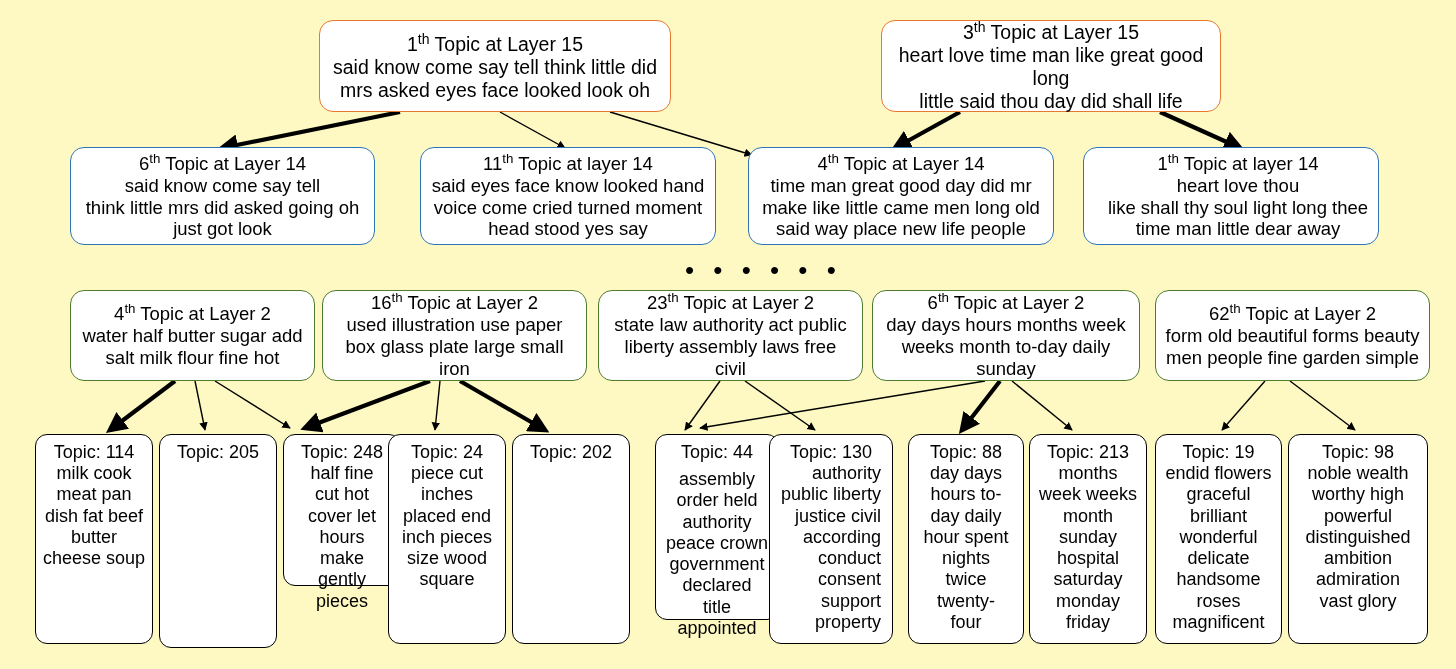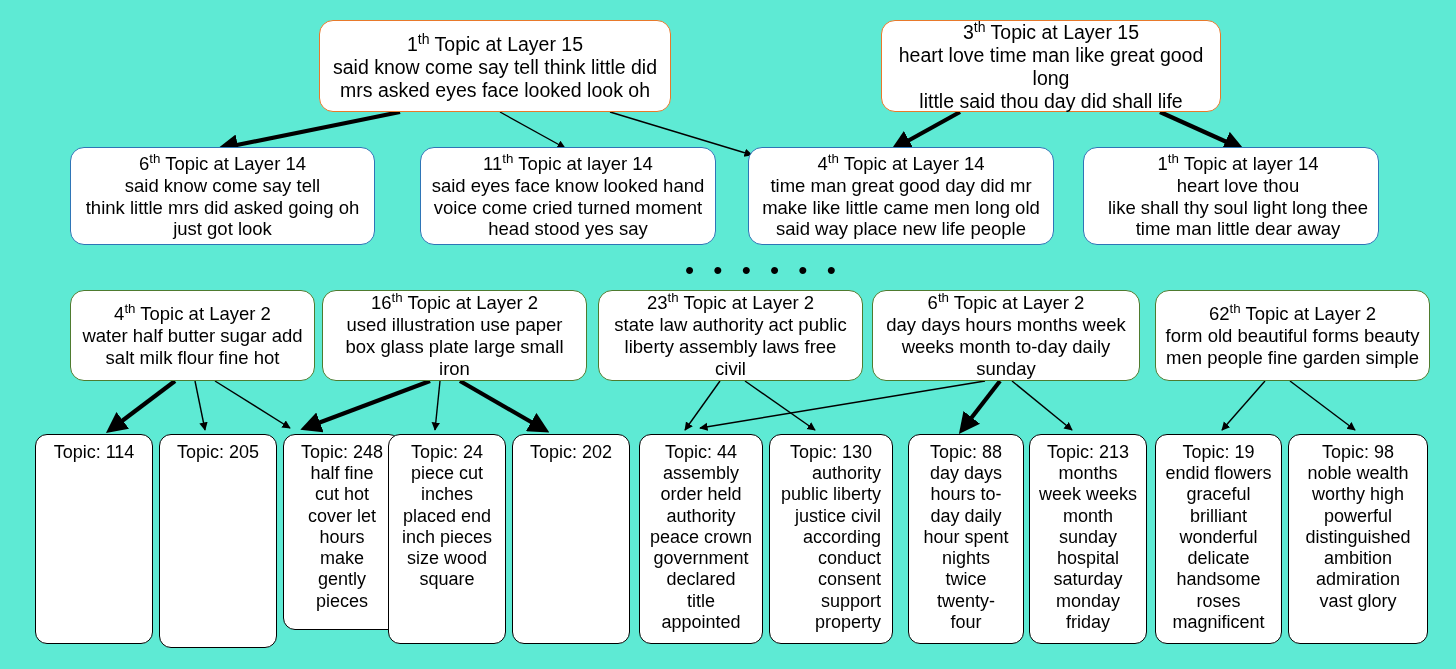--- a/index.html
+++ b/index.html
@@ -1,19 +1,19 @@
 <!DOCTYPE html>
 <html><head>
 <meta charset="utf-8">
 <style>
   html,body{margin:0;padding:0;background:#ffffff;}
   #root{
     position:relative;
     width:1456px;height:669px;
-    background:#5eead4;
+    background:#fef9c3;
     font-family:"Liberation Sans","DejaVu Sans",sans-serif;
     overflow:hidden;
   }
   #arrows{position:absolute;left:0;top:0;width:1456px;height:669px;pointer-events:none;}
   .node{
     position:absolute;
     box-sizing:border-box;
     background:#ffffff;
     border:1.6px solid #000;
     border-radius:14px;
@@ -146,25 +146,30 @@
     <div class="node green" style="left:1155px;top:290px;width:275px;height:91px;">
       <div class="title"><span>62</span><span class="ord">th</span><span> Topic at Layer 2</span></div>
       <div class="words">form old beautiful forms beauty
 men people fine garden simple</div>
     </div>
   </div>
 
   <div class="row-leaf">
     <div class="node leaf" style="left:35px;top:434px;width:118px;height:210px;">
       <div class="title">Topic: 114</div>
+      <div class="words">milk cook
+meat pan
+dish fat beef
+butter
+cheese soup</div>
     </div>
     <div class="node leaf" style="left:159px;top:434px;width:118px;height:214px;">
       <div class="title">Topic: 205</div>
     </div>
-    <div class="node leaf" style="left:283px;top:434px;width:118px;height:196px;">
+    <div class="node leaf" style="left:283px;top:434px;width:118px;height:152px;">
       <div class="title">Topic: 248</div>
       <div class="words">half fine
 cut hot
 cover let
 hours
 make
 gently
 pieces</div>
     </div>
     <div class="node leaf" style="left:388px;top:434px;width:118px;height:210px;">
@@ -172,21 +177,21 @@
       <div class="words">piece cut
 inches
 placed end
 inch pieces
 size wood
 square</div>
     </div>
     <div class="node leaf" style="left:512px;top:434px;width:118px;height:210px;">
       <div class="title">Topic: 202</div>
     </div>
-    <div class="node leaf" style="left:639px;top:434px;width:124px;height:210px;">
+    <div class="node leaf" style="left:655px;top:434px;width:124px;height:186px;gap:6px;">
       <div class="title">Topic: 44</div>
       <div class="words">assembly
 order held
 authority
 peace crown
 government
 declared
 title
 appointed</div>
     </div>

